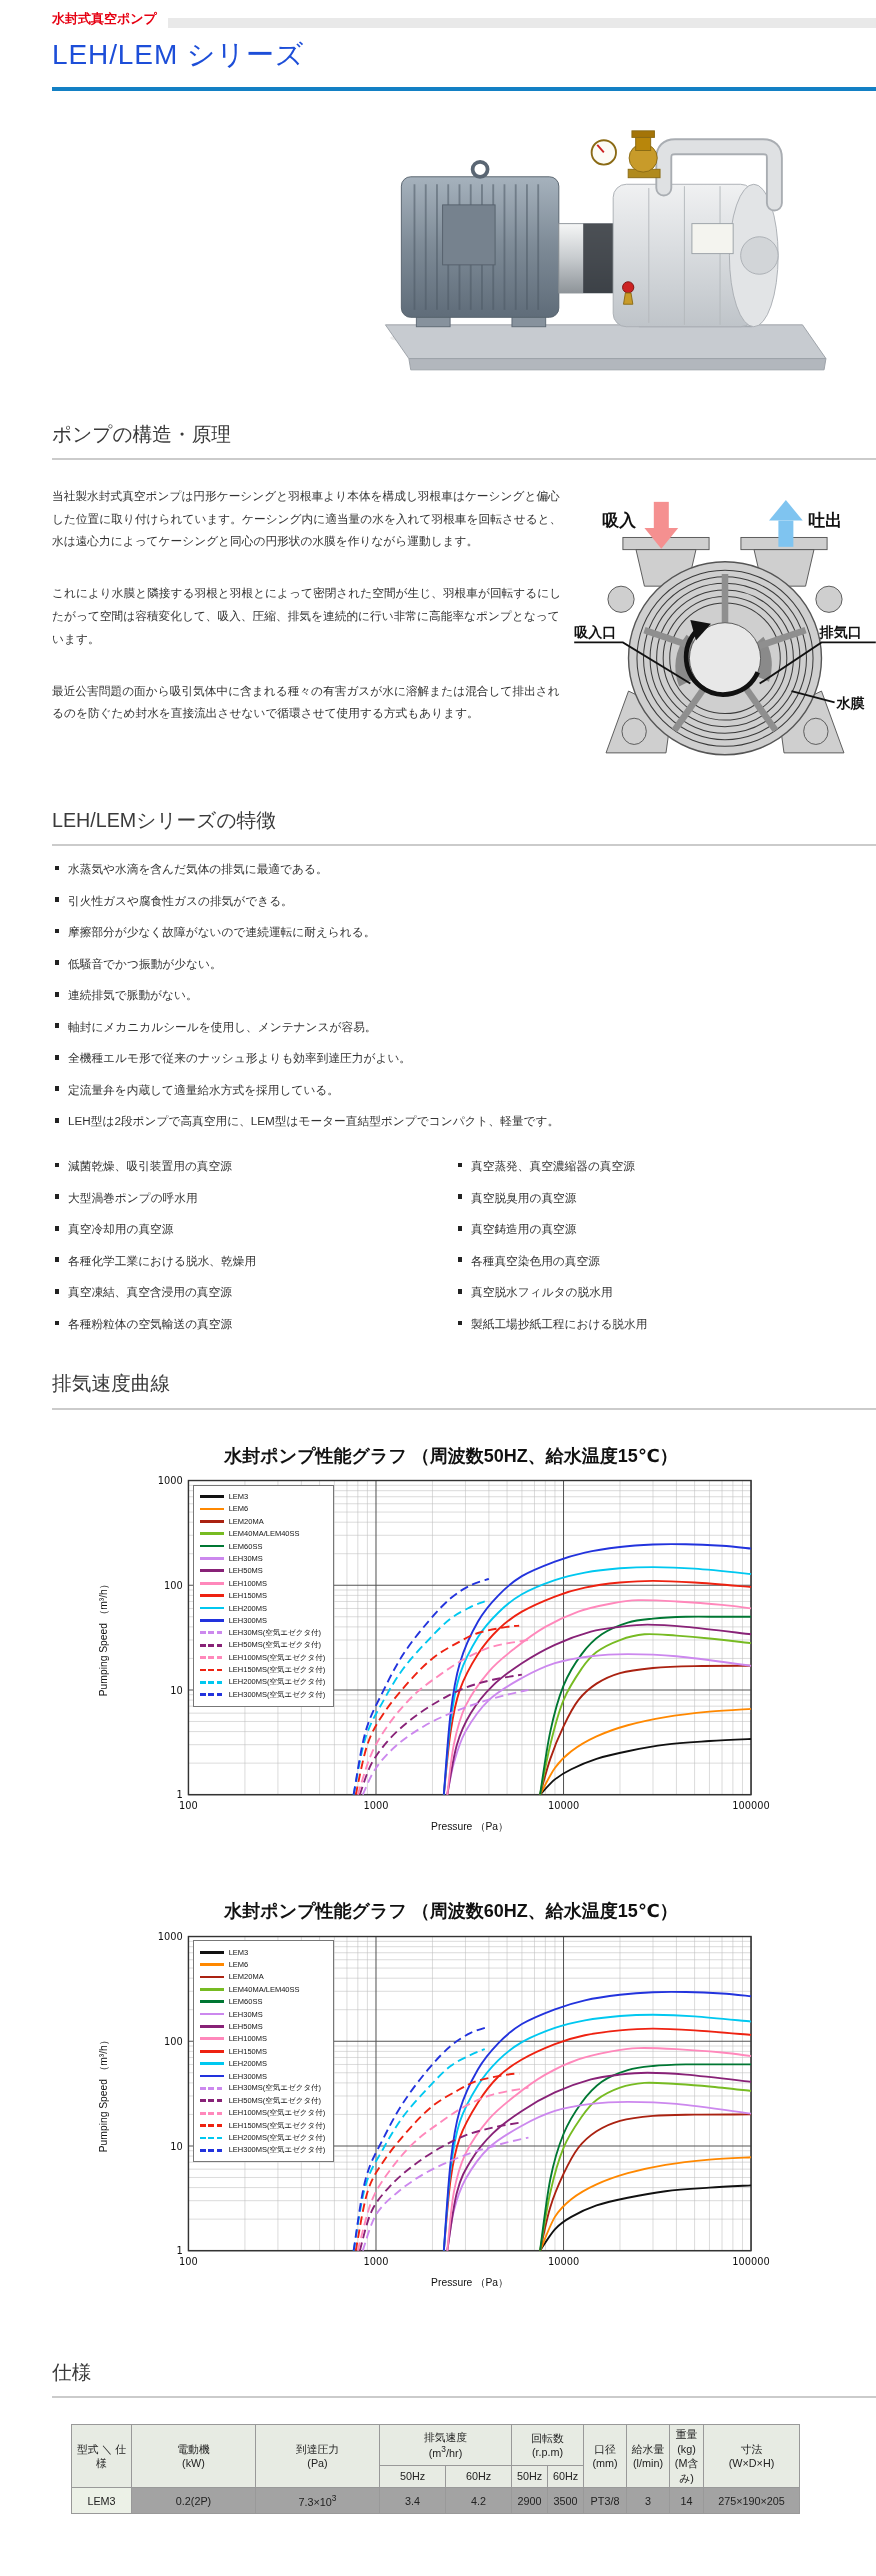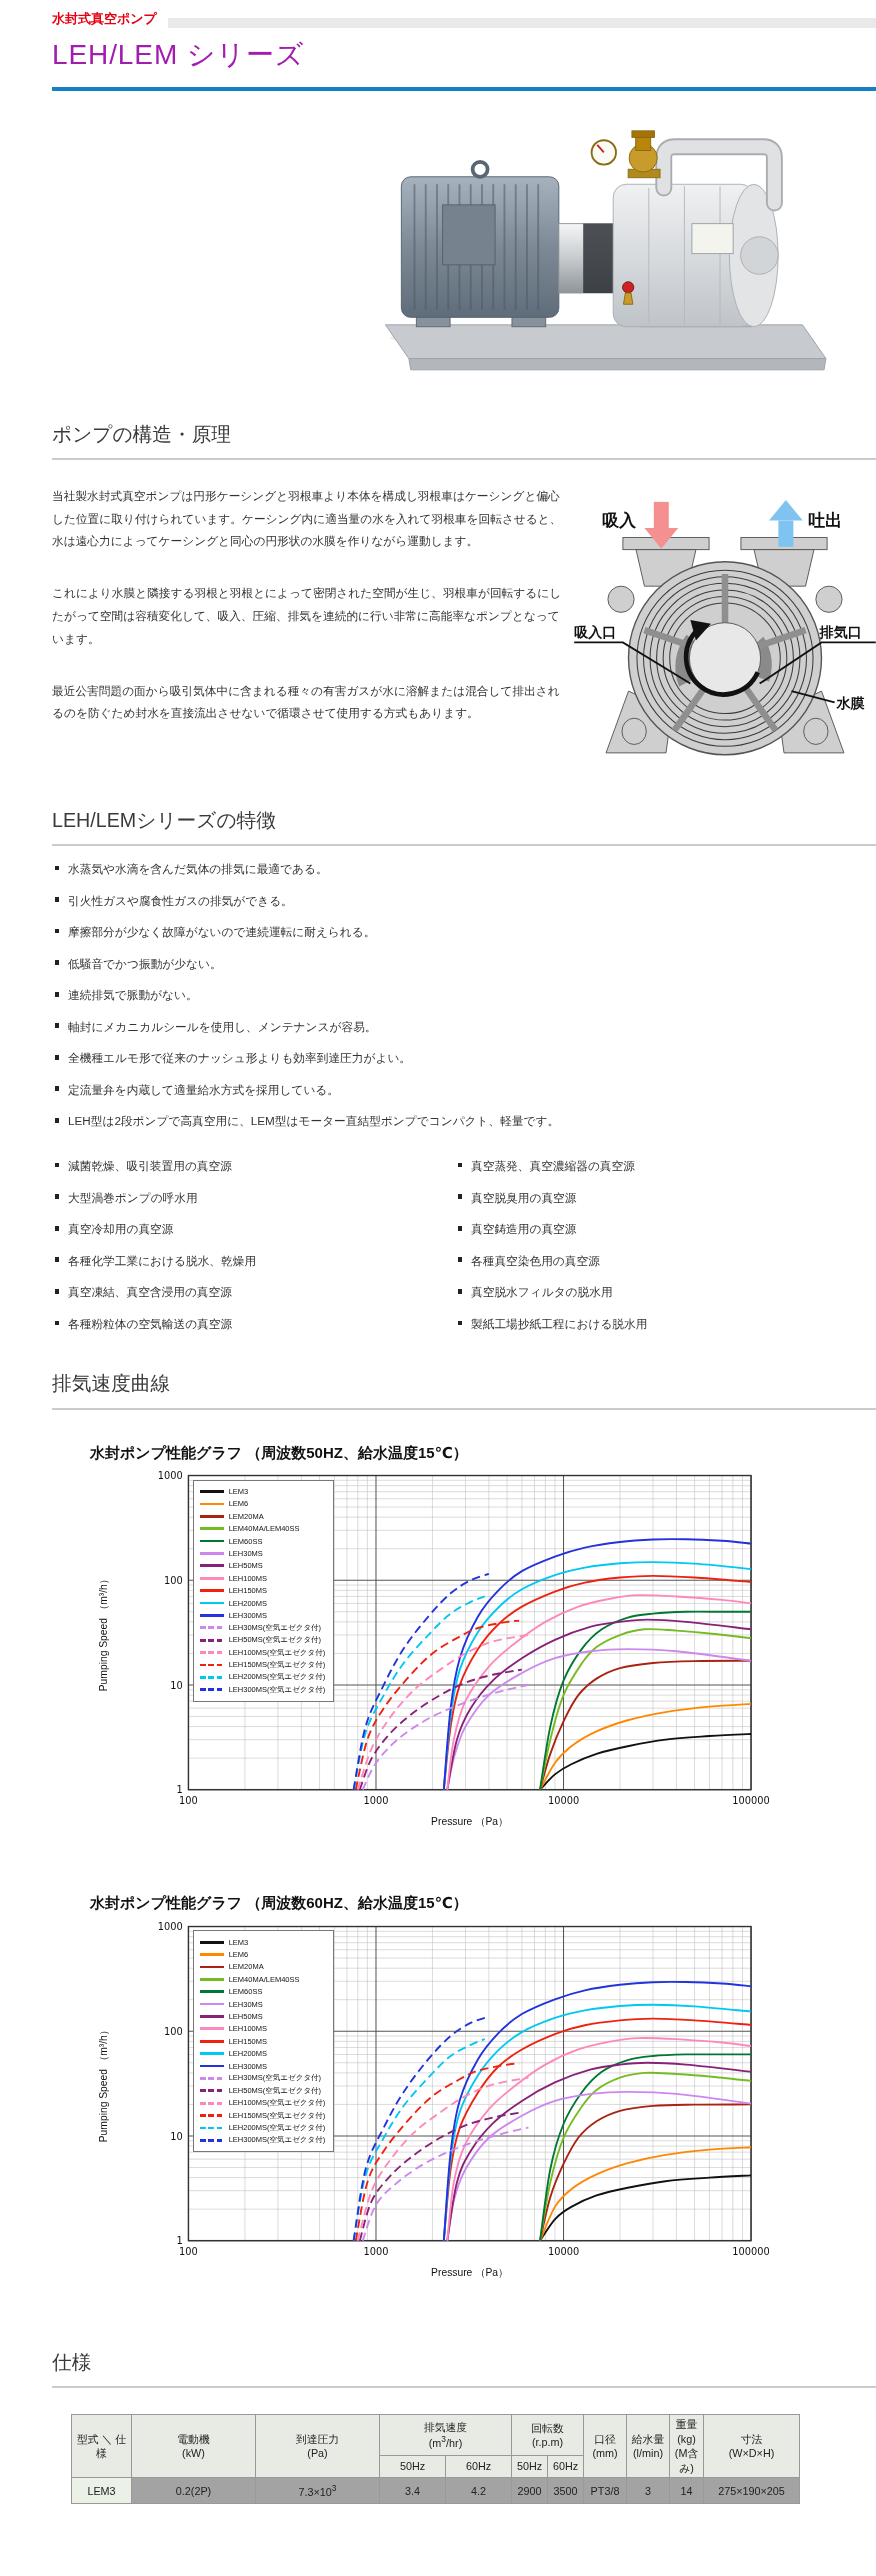--- a/index.html
+++ b/index.html
@@ -3,35 +3,35 @@
 <meta charset="utf-8">
 <style>
 *{box-sizing:border-box;margin:0;padding:0}
 html,body{background:#fff}
 body{width:876px;color:#333;font-family:"Liberation Sans","DejaVu Sans",sans-serif}
 .page{width:876px;padding:9.4px 0 26px 52px}
 .inner{width:825px}
 .cat-row{display:flex;align-items:flex-end;height:17px;margin-top:1.9px}
 .cat-label{color:#e60012;font-weight:bold;font-size:13px;white-space:nowrap;padding-right:11.3px}
 .cat-bar{flex:1;height:10.3px;background:#e9e9e9;margin-right:0}
-.page-title{font-size:28px;font-weight:normal;color:#a21caf;margin-top:7.5px;letter-spacing:0.9px}
+.page-title{font-size:28px;font-weight:normal;color:#1d4ed8;margin-top:7.5px;letter-spacing:0.9px}
 .blue-rule{height:3.8px;background:#1380c4;margin-top:13px}
 .photo-wrap{margin:22.5px 0 3.8px 310px;width:478px;height:270px}
 h2.section{font-size:19.7px;font-weight:normal;color:#3a3a3a;margin-top:38px;padding-bottom:10.3px;border-bottom:2.8px solid #cbcbcb}
 .structure-flex{display:flex;margin-top:24.4px}
 .paras{width:514px;font-size:11.7px;line-height:1.95;color:#333}
 .paras p+p{margin-top:29px}
 .diagram-wrap{margin-left:7.5px;width:302px}
 ul.bullets{list-style:none;margin-top:11.3px}
 ul.bullets li{font-size:11.7px;color:#333;margin-top:14px;padding-left:16px;position:relative;line-height:1.5}
 ul.bullets li::before{content:"";position:absolute;left:2.8px;top:5.6px;width:4.7px;height:4.7px;background:#222}
 .apps-flex{display:flex;margin-top:1.9px}
 .apps-flex ul{width:403px;margin-top:11.3px}
 .chart-block{margin-top:34px}
-.chart-title{width:722px;margin-left:38px;text-align:left;font-size:15px;font-weight:bold;color:#111}
+.chart-title{width:722px;margin-left:38px;text-align:center;font-size:18px;font-weight:bold;color:#111}
 .chart-canvas{position:relative;margin-top:5.6px}
 .chart-canvas svg{margin-left:38px;display:block}
 .legend{position:absolute;left:141px;top:11.3px;background:#fff;border:0.9px solid #777;padding:4.7px 7.5px 4.7px 5.6px}
 .legend-row{display:flex;align-items:center;height:12.4px}
 .legend-swatch{width:24.4px;height:2.8px;margin-right:4.7px;flex:none}
 .legend-label{font-size:7.5px;color:#111;white-space:nowrap}
 table.spec{border-collapse:collapse;margin:26px 0 0 19px;border:1.9px solid #888}
 .spec th,.spec td{border:0.9px solid #999;font-size:10.8px;text-align:center;white-space:pre-line;padding:1.9px 2.8px;color:#222}
 .spec th{background:#e7ebe3;font-weight:normal;line-height:1.35}
 .spec td{height:26px}

